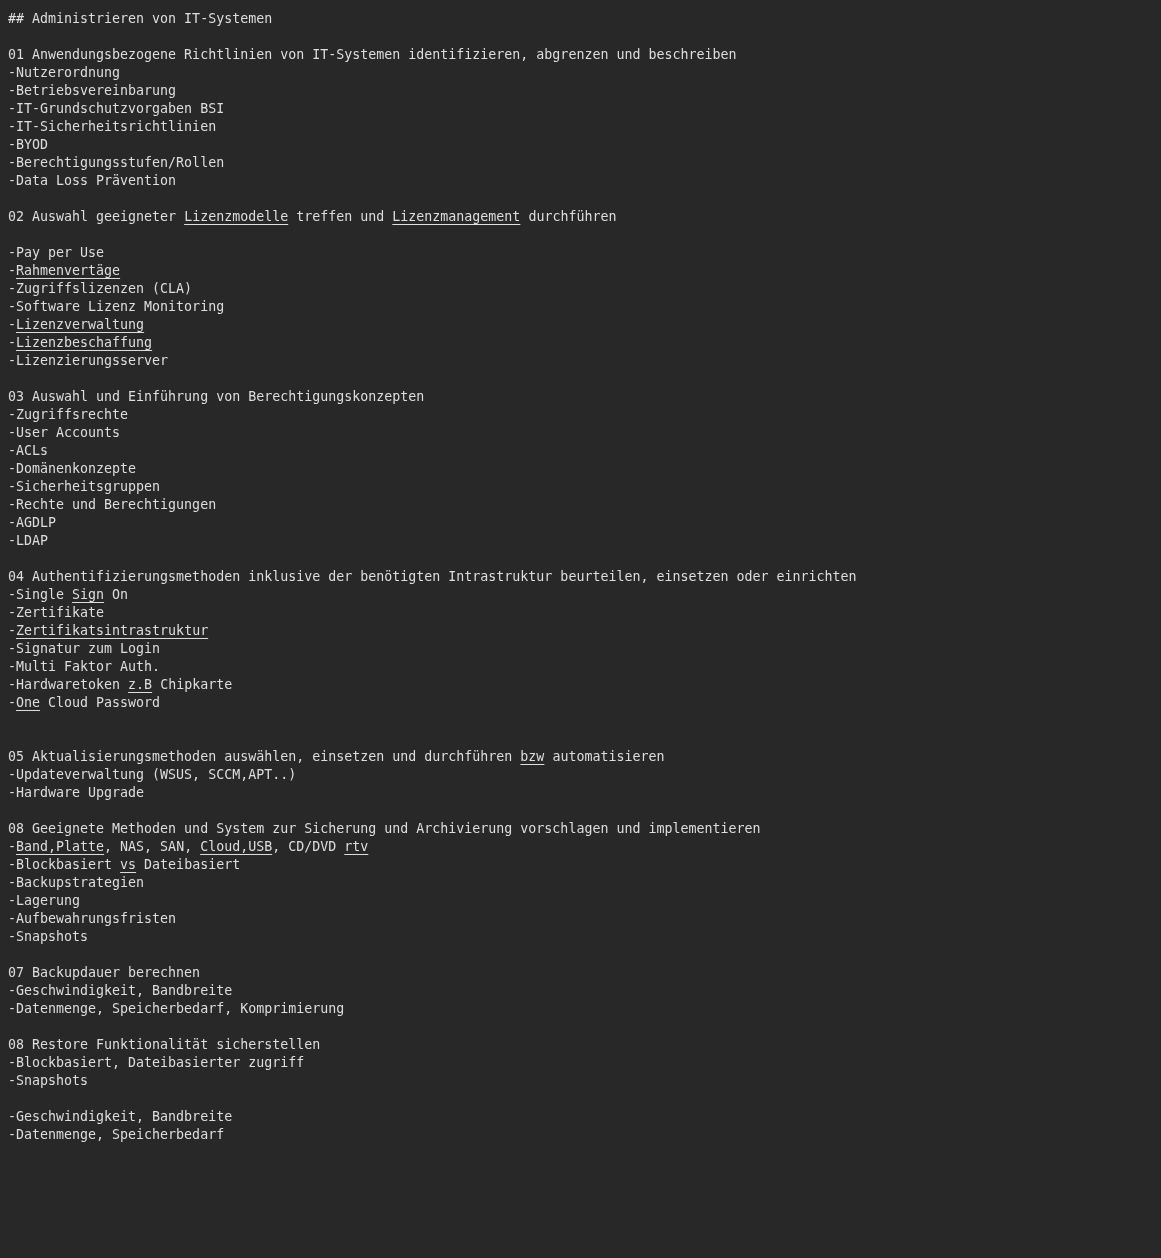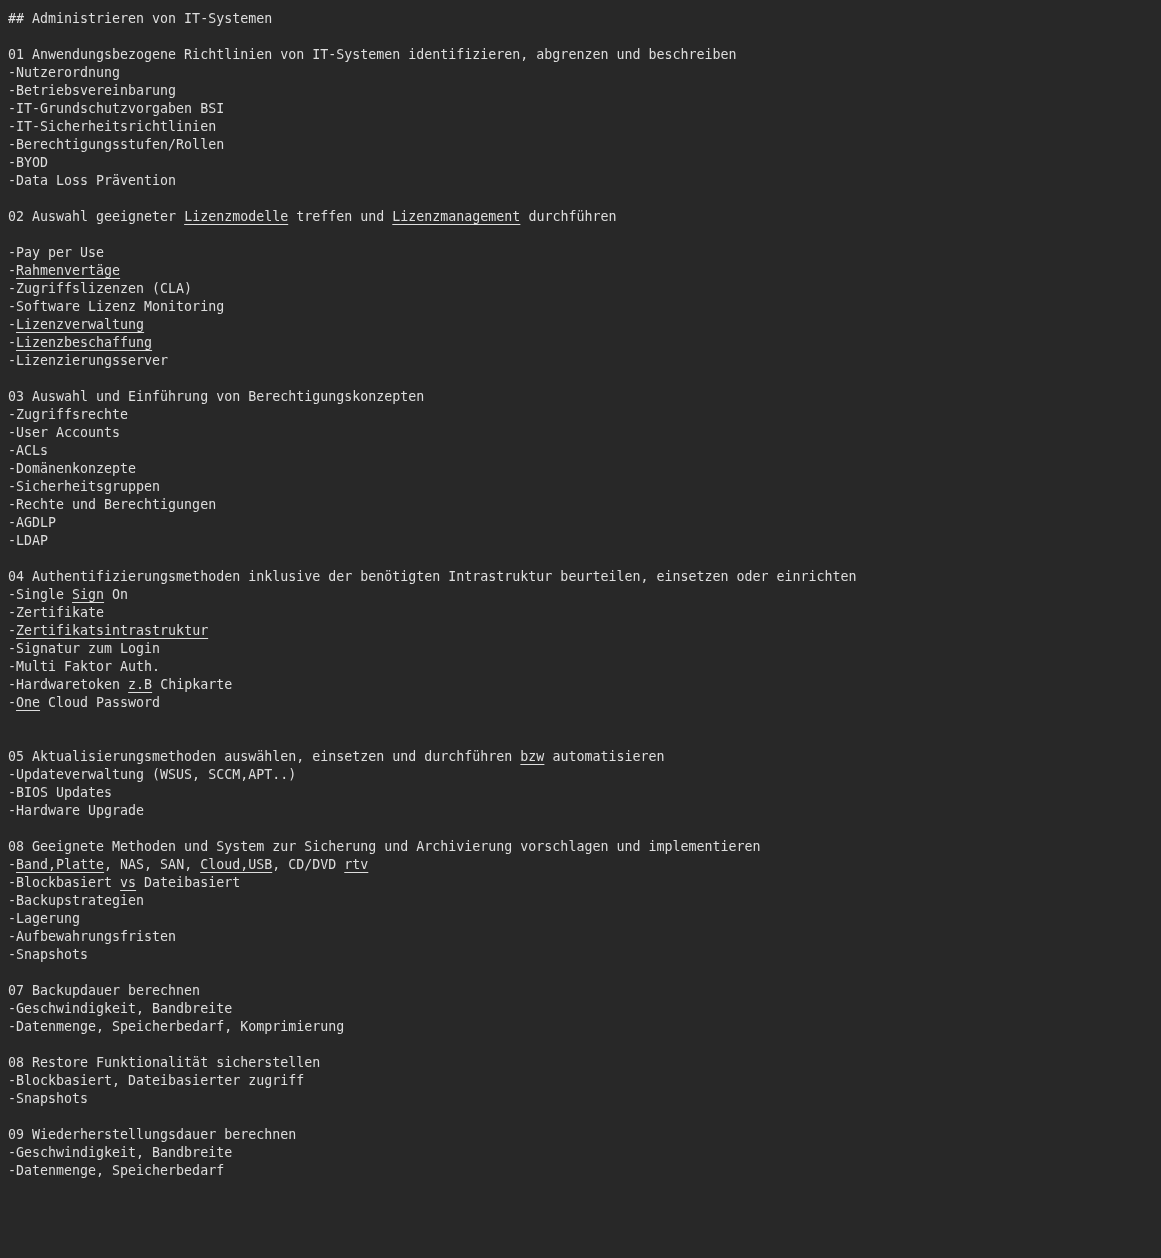--- a/index.html
+++ b/index.html
@@ -47,22 +47,22 @@
 <body>
 
 <div class="editor">
     <div class="line"><span>## Administrieren von IT-Systemen</span></div>
     <div class="line"></div>
     <div class="line"><span>01 Anwendungsbezogene Richtlinien von IT-Systemen identifizieren, abgrenzen und beschreiben</span></div>
     <div class="line"><span>-Nutzerordnung</span></div>
     <div class="line"><span>-Betriebsvereinbarung</span></div>
     <div class="line"><span>-IT-Grundschutzvorgaben BSI</span></div>
     <div class="line"><span>-IT-Sicherheitsrichtlinien</span></div>
+    <div class="line"><span>-BYOD</span></div>
     <div class="line"><span>-Berechtigungsstufen/Rollen</span></div>
-    <div class="line"><span>-BYOD</span></div>
     <div class="line"><span>-Data Loss Prävention</span></div>
     <div class="line"></div>
     <div class="line"><span>02 Auswahl geeigneter </span><span class="miss">Lizenzmodelle</span><span> treffen und </span><span class="miss">Lizenzmanagement</span><span> durchführen</span></div>
     <div class="line"></div>
     <div class="line"><span>-Pay per Use</span></div>
     <div class="line"><span>-</span><span class="miss">Rahmenvertäge</span></div>
     <div class="line"><span>-Zugriffslizenzen (CLA)</span></div>
     <div class="line"><span>-Software Lizenz Monitoring</span></div>
     <div class="line"><span>-</span><span class="miss">Lizenzverwaltung</span></div>
     <div class="line"><span>-</span><span class="miss">Lizenzbeschaffung</span></div>
@@ -83,35 +83,33 @@
     <div class="line"><span>-Zertifikate</span></div>
     <div class="line"><span>-</span><span class="miss">Zertifikatsintrastruktur</span></div>
     <div class="line"><span>-Signatur zum Login</span></div>
     <div class="line"><span>-Multi Faktor Auth.</span></div>
     <div class="line"><span>-Hardwaretoken </span><span class="miss">z.B</span><span> Chipkarte</span></div>
     <div class="line"><span>-</span><span class="miss">One</span><span> Cloud Password</span></div>
     <div class="line"></div>
     <div class="line"></div>
     <div class="line"><span>05 Aktualisierungsmethoden auswählen, einsetzen und durchführen </span><span class="miss">bzw</span><span> automatisieren</span></div>
     <div class="line"><span>-Updateverwaltung (WSUS, SCCM,APT..)</span></div>
-    <div class="line"><span>-BIOS Updates</span></div>
     <div class="line"><span>-Hardware Upgrade</span></div>
     <div class="line"></div>
     <div class="line"><span>08 Geeignete Methoden und System zur Sicherung und Archivierung vorschlagen und implementieren</span></div>
     <div class="line"><span>-</span><span class="miss">Band,Platte</span><span>, NAS, SAN, </span><span class="miss">Cloud,USB</span><span>, CD/DVD </span><span class="miss">rtv</span></div>
     <div class="line"><span>-Blockbasiert </span><span class="miss">vs</span><span> Dateibasiert</span></div>
     <div class="line"><span>-Backupstrategien</span></div>
     <div class="line"><span>-Lagerung</span></div>
     <div class="line"><span>-Aufbewahrungsfristen</span></div>
     <div class="line"><span>-Snapshots</span></div>
     <div class="line"></div>
     <div class="line"><span>07 Backupdauer berechnen</span></div>
     <div class="line"><span>-Geschwindigkeit, Bandbreite</span></div>
     <div class="line"><span>-Datenmenge, Speicherbedarf, Komprimierung</span></div>
     <div class="line"></div>
     <div class="line"><span>08 Restore Funktionalität sicherstellen</span></div>
     <div class="line"><span>-Blockbasiert, Dateibasierter zugriff</span></div>
     <div class="line"><span>-Snapshots</span></div>
     <div class="line"></div>
-    <div class="line"><span>09 Wiederherstellungsdauer berechnen</span></div>
     <div class="line"><span>-Geschwindigkeit, Bandbreite</span></div>
     <div class="line"><span>-Datenmenge, Speicherbedarf</span></div>
   </div>
 
 </body></html>

